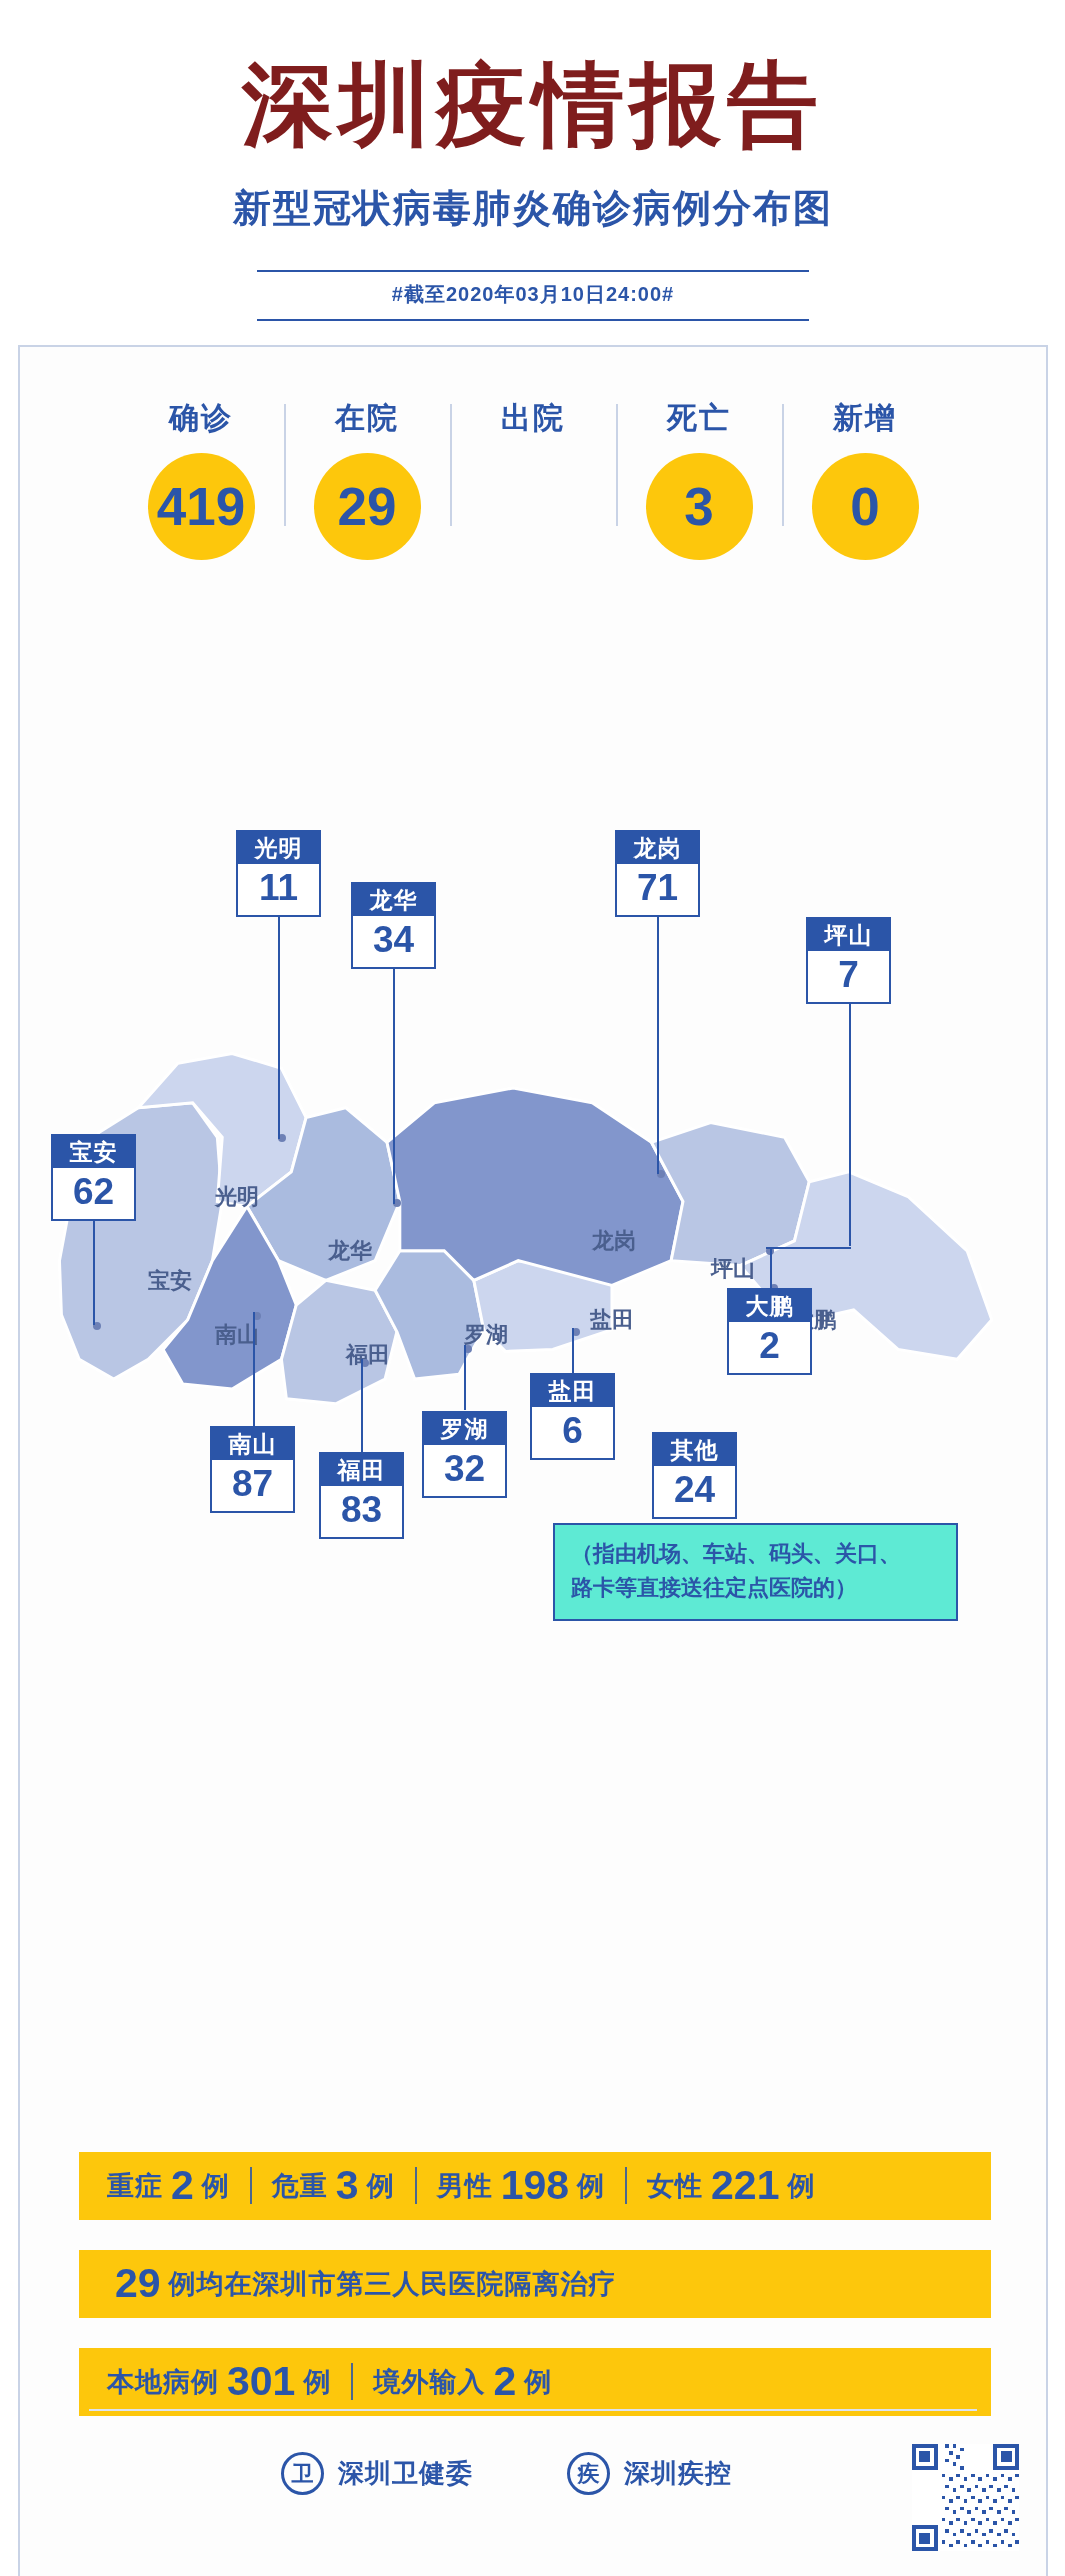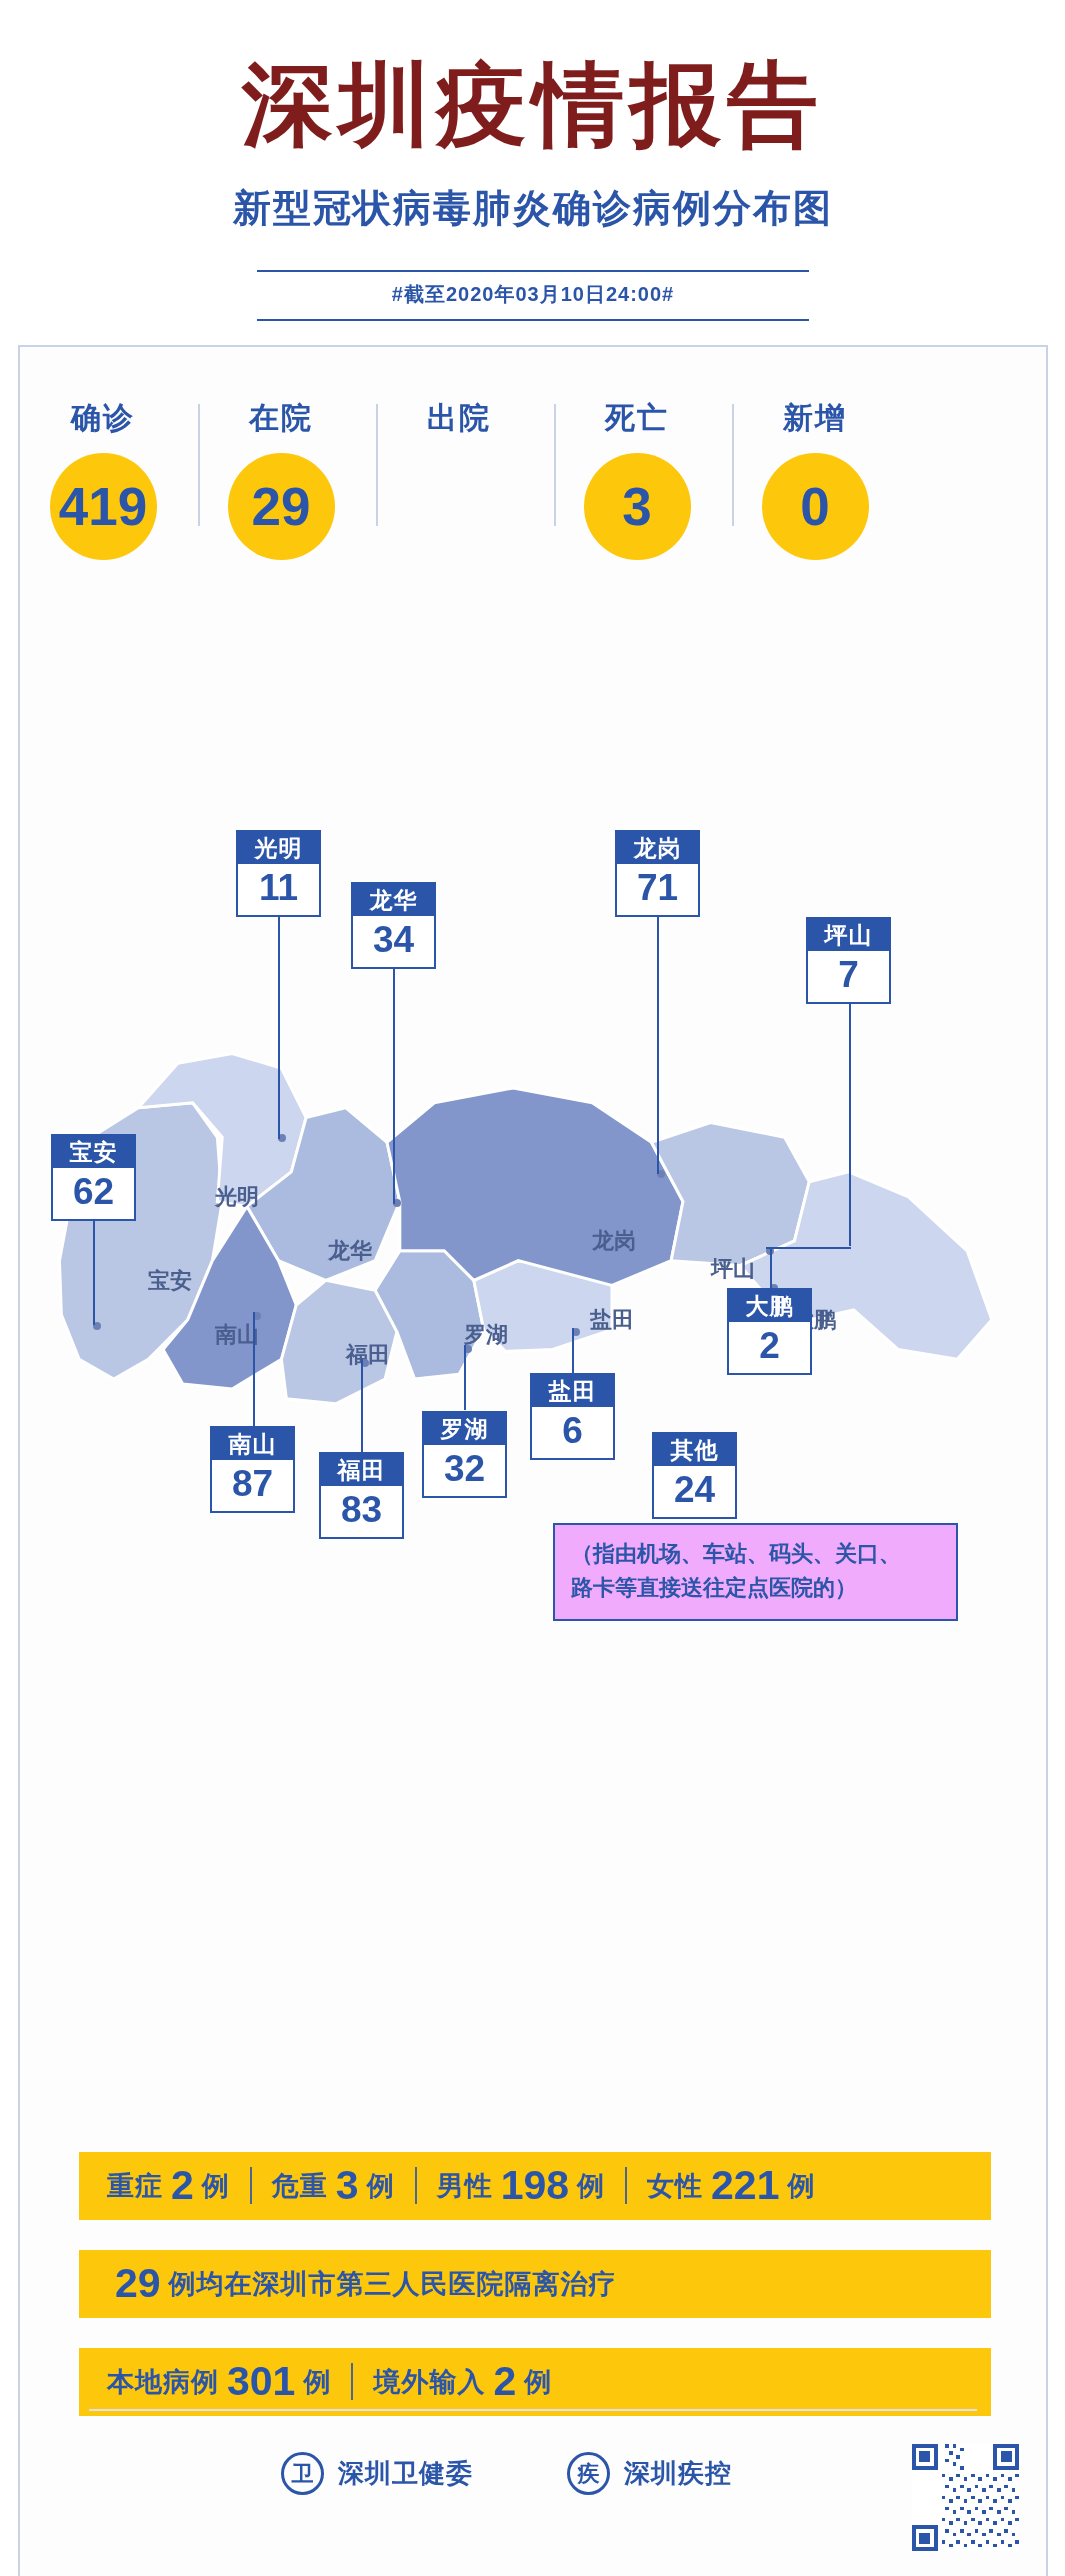--- a/index.html
+++ b/index.html
@@ -54,23 +54,24 @@
     margin: 24px 18px 0;
     width: 1030px;
     min-height: 2289px;
     border: 2px solid #c9d3e6;
     background: #fdfdfd;
   }
 
   
   .stats {
     display: flex;
+    justify-content: center;
     align-items: flex-start;
     padding-top: 51px;
-    gap: 12px;
+    gap: 0;
   }
   .stat {
     position: relative;
     width: 166px;
     text-align: center;
   }
   .stat + .stat::before {
     content: "";
     position: absolute;
     left: 0;
@@ -158,21 +159,21 @@
   .leader {
     position: absolute;
     background: #2b55a8;
   }
   .leader-v { width: 2px; }
   .leader-h { height: 2px; }
 
   .note-box {
     position: absolute;
     border: 2px solid #2b55a8;
-    background: #f0abfc;
+    background: #5eead4;
     padding: 12px 16px 14px;
     font-size: 22px;
     color: #2b55a8;
     line-height: 34px;
     font-weight: bold;
     white-space: pre-line;
     text-align: left;
   }
 
   

